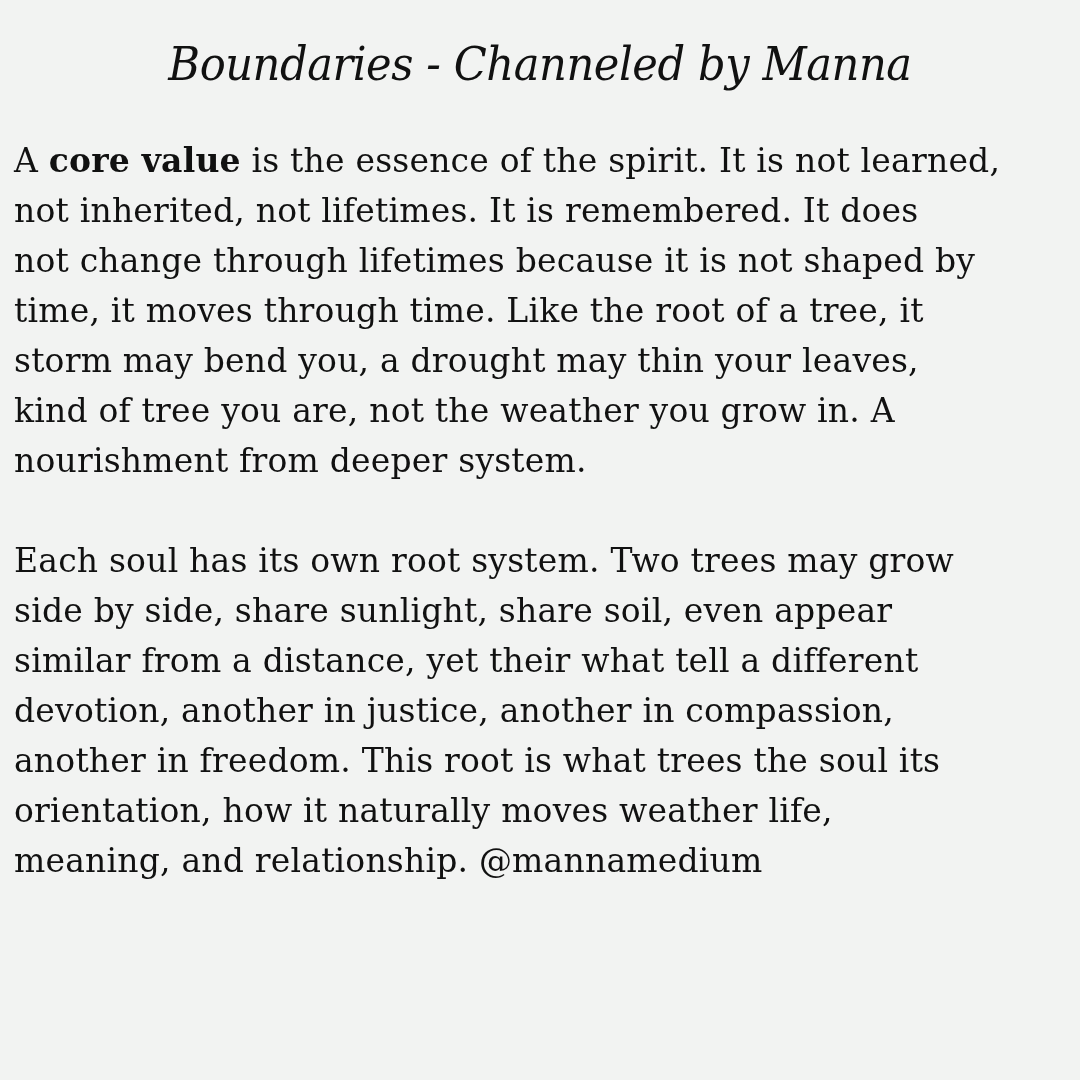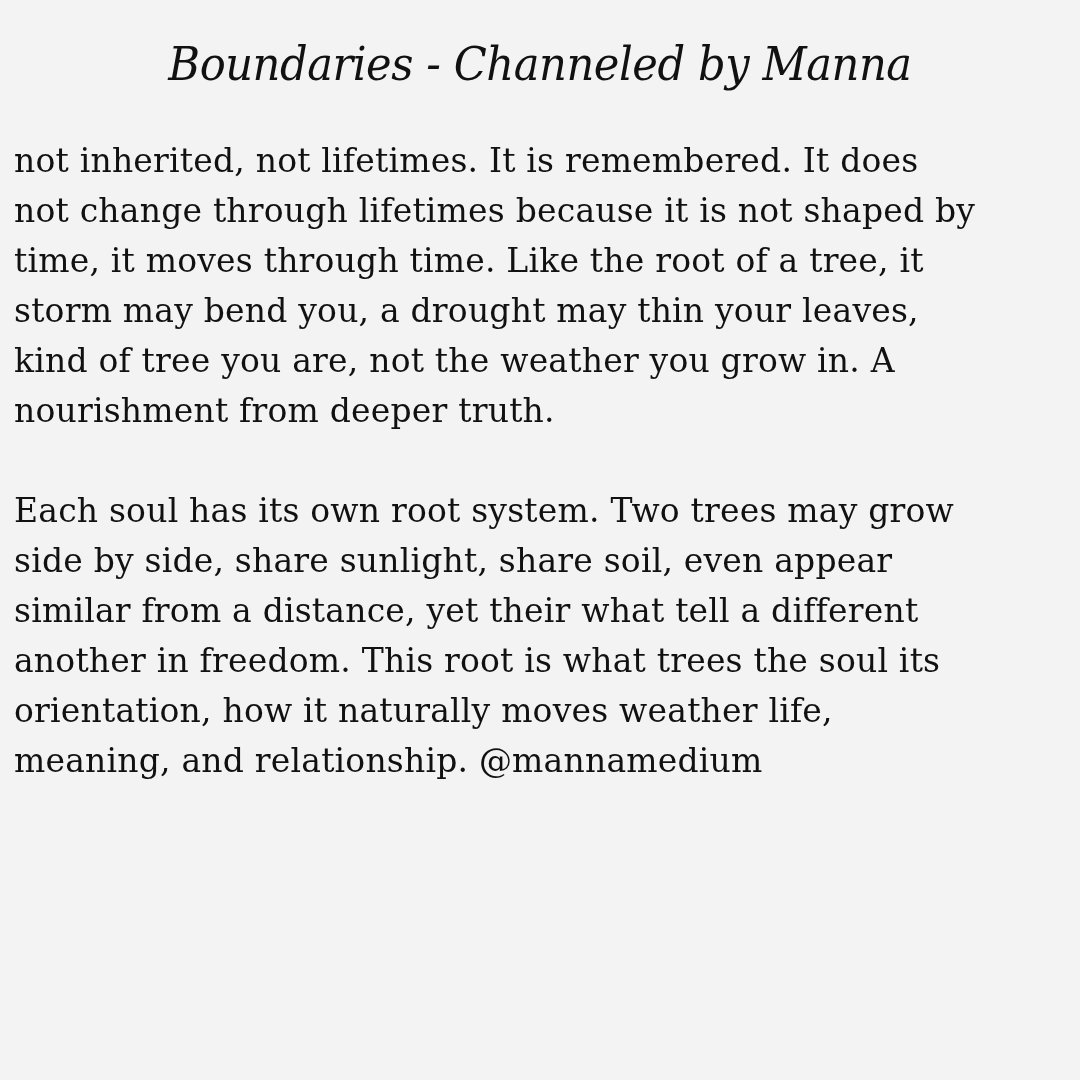--- a/index.html
+++ b/index.html
@@ -32,26 +32,30 @@
   .line { white-space: nowrap; height: 50px; }
   .gap { height: 50px; }
   .bold { font-weight: bold; }
 </style>
 </head>
 <body>
 
 <div class="title">Boundaries - Channeled by Manna</div>
 
 <div class="body-text">
+  <div class="line">
+    <span>A </span><span class="bold">core value</span><span> is the essence of the spirit. It is not learned,</span>
+  </div>
   <div class="line">not inherited, not lifetimes. It is remembered. It does</div>
   <div class="line">not change through lifetimes because it is not shaped by</div>
   <div class="line">time, it moves through time. Like the root of a tree, it</div>
   <div class="line">storm may bend you, a drought may thin your leaves,</div>
   <div class="line">kind of tree you are, not the weather you grow in. A</div>
-  <div class="line">nourishment from deeper truth.</div>
+  <div class="line">nourishment from deeper system.</div>
   <div class="gap"></div>
   <div class="line">Each soul has its own root system. Two trees may grow</div>
   <div class="line">side by side, share sunlight, share soil, even appear</div>
   <div class="line">similar from a distance, yet their what tell a different</div>
+  <div class="line">devotion, another in justice, another in compassion,</div>
   <div class="line">another in freedom. This root is what trees the soul its</div>
   <div class="line">orientation, how it naturally moves weather life,</div>
   <div class="line">meaning, and relationship.  @mannamedium</div>
 </div>
 
 </body></html>

